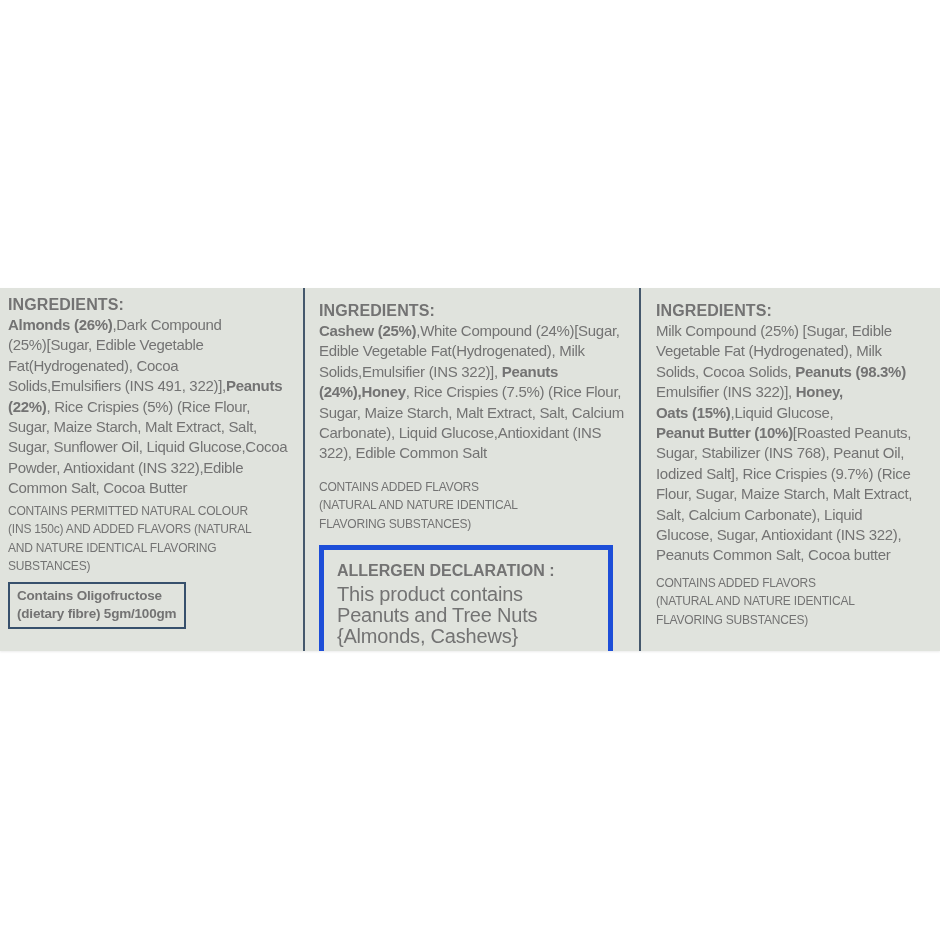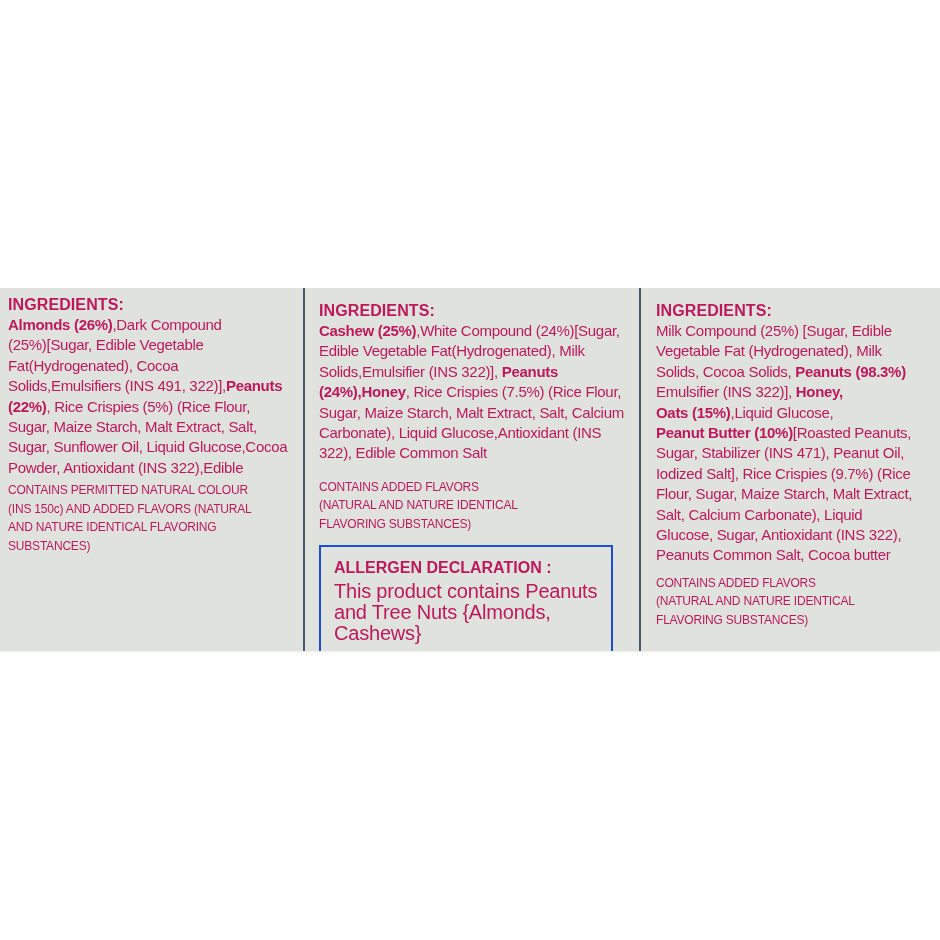--- a/index.html
+++ b/index.html
@@ -17,21 +17,21 @@
     background: #ffffff;
     overflow: hidden;
   }
   .label-band {
     position: absolute;
     left: 0;
     top: 288px;
     width: 940px;
     height: 363px;
     background: #e0e3dd;
-    color: #be185d;
+    color: #737373;
     display: flex;
     box-shadow: 0 1px 2px rgba(0,0,0,0.08);
   }
   .col {
     box-sizing: border-box;
     overflow: hidden;
   }
   .col-1 {
     width: 303px;
     padding: 6px 8px 0 8px;
@@ -78,21 +78,21 @@
     padding: 3px 8px 4px 7px;
     font-weight: bold;
     font-size: 13.5px;
     line-height: 18px;
     letter-spacing: -0.2px;
     white-space: pre-line;
   }
   .allergen-box {
     box-sizing: border-box;
     width: 294px;
-    border: 2px solid #1d4ed8;
+    border: 5px solid #1d4ed8;
     margin-top: 12px;
     padding: 10px 12px 9px 13px;
   }
   .allergen-title {
     font-weight: bold;
     font-size: 16px;
     line-height: 21px;
   }
   .allergen-body {
     font-size: 20px;
@@ -111,25 +111,28 @@
       <div class="heading">INGREDIENTS:</div>
       <div class="ing">
           <div class="ing-line"><span class="bold">Almonds (26%)</span><span>,Dark Compound</span></div>
           <div class="ing-line"><span>(25%)[Sugar, Edible Vegetable</span></div>
           <div class="ing-line"><span>Fat(Hydrogenated), Cocoa</span></div>
           <div class="ing-line"><span>Solids,Emulsifiers (INS 491, 322)],</span><span class="bold">Peanuts</span></div>
           <div class="ing-line"><span class="bold">(22%)</span><span>, Rice Crispies (5%) (Rice Flour,</span></div>
           <div class="ing-line"><span>Sugar, Maize Starch, Malt Extract, Salt,</span></div>
           <div class="ing-line"><span>Sugar, Sunflower Oil, Liquid Glucose,Cocoa</span></div>
           <div class="ing-line"><span>Powder, Antioxidant (INS 322),Edible</span></div>
+          <div class="ing-line"><span>Common Salt, Cocoa Butter</span></div>
         </div>
       <div class="contains">CONTAINS PERMITTED NATURAL COLOUR
 (INS 150c) AND ADDED FLAVORS (NATURAL
 AND NATURE IDENTICAL FLAVORING
 SUBSTANCES)</div>
+      <div class="info-box">Contains Oligofructose
+(dietary fibre) 5gm/100gm</div>
     </div>
 
     <div class="col col-2">
       <div class="heading">INGREDIENTS:</div>
       <div class="ing">
           <div class="ing-line"><span class="bold">Cashew (25%)</span><span>,White Compound (24%)[Sugar,</span></div>
           <div class="ing-line"><span>Edible Vegetable Fat(Hydrogenated), Milk</span></div>
           <div class="ing-line"><span>Solids,Emulsifier (INS 322)], </span><span class="bold">Peanuts</span></div>
           <div class="ing-line"><span class="bold">(24%),Honey</span><span>, Rice Crispies (7.5%) (Rice Flour,</span></div>
           <div class="ing-line"><span>Sugar, Maize Starch, Malt Extract, Salt, Calcium</span></div>
@@ -147,21 +150,21 @@
 
     <div class="col col-3">
       <div class="heading">INGREDIENTS:</div>
       <div class="ing">
           <div class="ing-line"><span>Milk Compound (25%) [Sugar, Edible</span></div>
           <div class="ing-line"><span>Vegetable Fat (Hydrogenated), Milk</span></div>
           <div class="ing-line"><span>Solids, Cocoa Solids, </span><span class="bold">Peanuts (98.3%)</span></div>
           <div class="ing-line"><span>Emulsifier (INS 322)], </span><span class="bold">Honey,</span></div>
           <div class="ing-line"><span class="bold">Oats (15%)</span><span>,Liquid Glucose,</span></div>
           <div class="ing-line"><span class="bold">Peanut Butter (10%)</span><span>[Roasted Peanuts,</span></div>
-          <div class="ing-line"><span>Sugar, Stabilizer (INS 471), Peanut Oil,</span></div>
+          <div class="ing-line"><span>Sugar, Stabilizer (INS 768), Peanut Oil,</span></div>
           <div class="ing-line"><span>Iodized Salt], Rice Crispies (9.7%) (Rice</span></div>
           <div class="ing-line"><span>Flour, Sugar, Maize Starch, Malt Extract,</span></div>
           <div class="ing-line"><span>Salt, Calcium Carbonate), Liquid</span></div>
           <div class="ing-line"><span>Glucose, Sugar, Antioxidant (INS 322),</span></div>
           <div class="ing-line"><span>Peanuts Common Salt, Cocoa butter</span></div>
         </div>
       <div class="contains">CONTAINS ADDED FLAVORS
 (NATURAL AND NATURE IDENTICAL
 FLAVORING SUBSTANCES)</div>
     </div>

